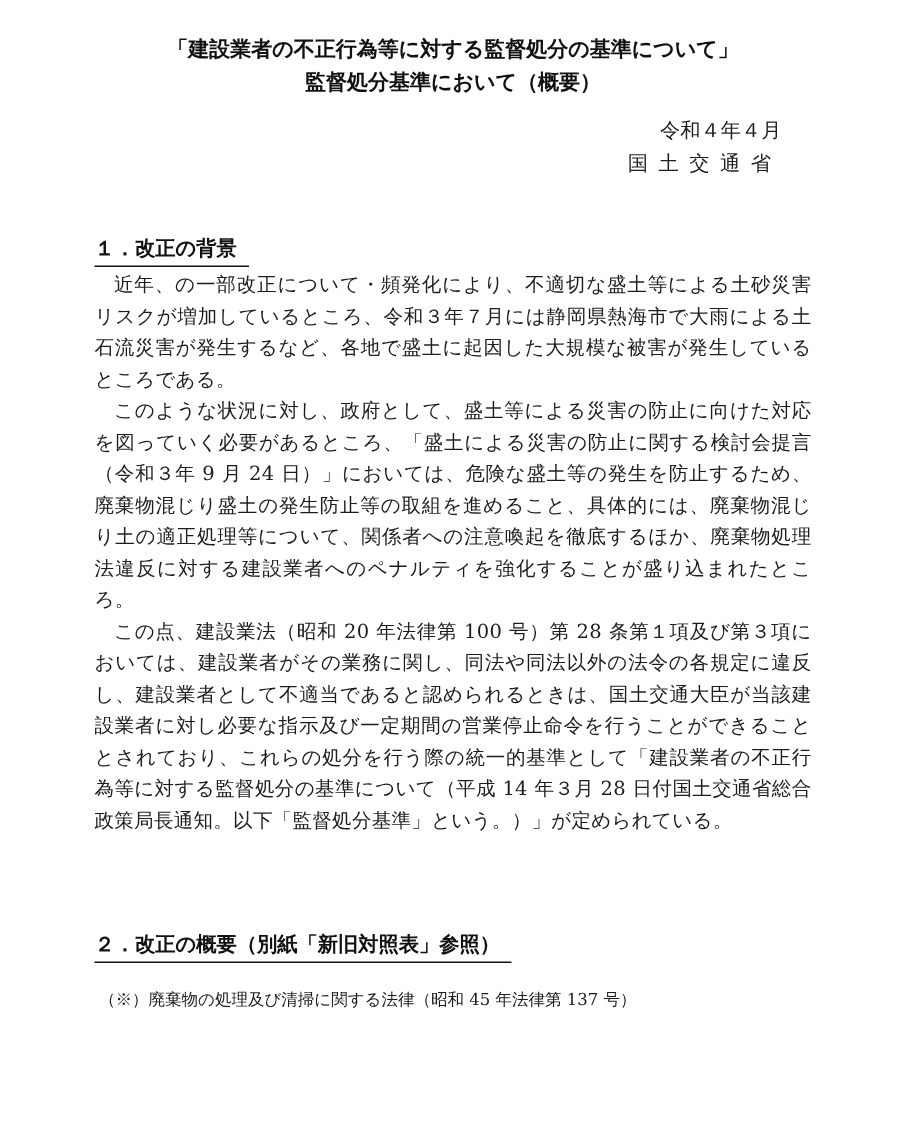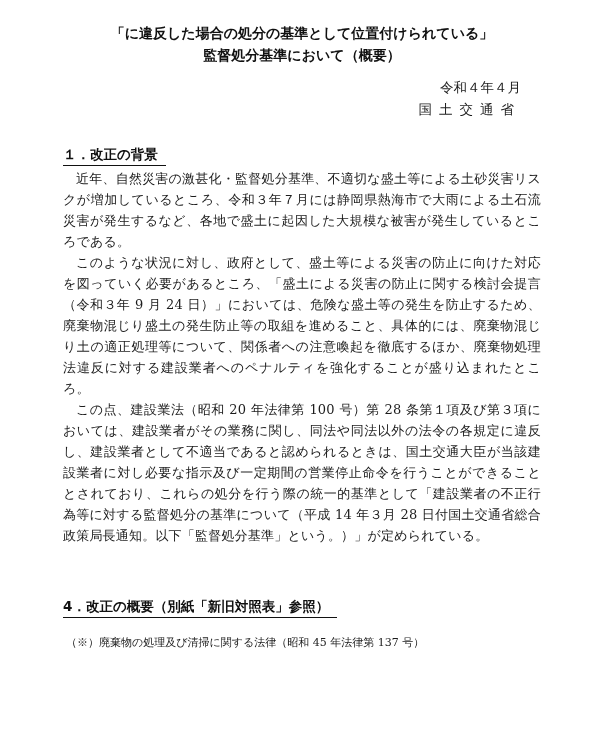--- a/index.html
+++ b/index.html
@@ -31,21 +31,21 @@
     margin-right: 20px;
     text-align: right;
     font-size: 13.5px;
     line-height: 22px;
   }
   .meta-org {
     letter-spacing: 7px;
     text-align: right;
   }
   .section-heading {
-    margin-top: 24px;
+    margin-top: 36px;
     font-family: "DejaVu Sans", "Liberation Sans", sans-serif;
     font-weight: bold;
     font-size: 13.5px;
     line-height: 20px;
     color: #111111;
   }
   .section-heading .hl {
     display: inline-block;
     border-bottom: 1.5px solid #111111;
     padding-bottom: 1px;
@@ -74,38 +74,38 @@
     line-height: 17px;
   }
   .gap-lg { height: 26px; }
 </style>
 </head>
 <body>
 
 <div class="page">
 
   <div class="doc-title">
-    <div>「に違反した場合の処分の基準として位置付けられている」</div>
+    <div>「建設業者の不正行為等に対する監督処分の基準について」</div>
     <div>監督処分基準において（概要）</div>
   </div>
 
   <div class="meta-block">
     <div>令和４年４月</div>
     <div class="meta-org">国土交通省</div>
   </div>
 
   <div class="section-heading">
     <span class="hl">１．改正の背景</span>
   </div>
   <div class="section-body">
-    <p class="body-para">近年、自然災害の激甚化・監督処分基準、不適切な盛土等による土砂災害リスクが増加しているところ、令和３年７月には静岡県熱海市で大雨による土石流災害が発生するなど、各地で盛土に起因した大規模な被害が発生しているところである。</p>
+    <p class="body-para">近年、の一部改正について・頻発化により、不適切な盛土等による土砂災害リスクが増加しているところ、令和３年７月には静岡県熱海市で大雨による土石流災害が発生するなど、各地で盛土に起因した大規模な被害が発生しているところである。</p>
     <p class="body-para">このような状況に対し、政府として、盛土等による災害の防止に向けた対応を図っていく必要があるところ、「盛土による災害の防止に関する検討会提言（令和３年 9 月 24 日）」においては、危険な盛土等の発生を防止するため、廃棄物混じり盛土の発生防止等の取組を進めること、具体的には、廃棄物混じり土の適正処理等について、関係者への注意喚起を徹底するほか、廃棄物処理法違反に対する建設業者へのペナルティを強化することが盛り込まれたところ。</p>
     <p class="body-para">この点、建設業法（昭和 20 年法律第 100 号）第 28 条第１項及び第３項においては、建設業者がその業務に関し、同法や同法以外の法令の各規定に違反し、建設業者として不適当であると認められるときは、国土交通大臣が当該建設業者に対し必要な指示及び一定期間の営業停止命令を行うことができることとされており、これらの処分を行う際の統一的基準として「建設業者の不正行為等に対する監督処分の基準について（平成 14 年３月 28 日付国土交通省総合政策局長通知。以下「監督処分基準」という。）」が定められている。</p>
   </div>
 
   <div class="gap-lg"></div>
 
   <div class="section-heading">
-    <span class="hl">4．改正の概要（別紙「新旧対照表」参照）</span>
+    <span class="hl">２．改正の概要（別紙「新旧対照表」参照）</span>
   </div>
   <div class="footnote">（※）廃棄物の処理及び清掃に関する法律（昭和 45 年法律第 137 号）</div>
 
 </div>
 
 </body></html>

